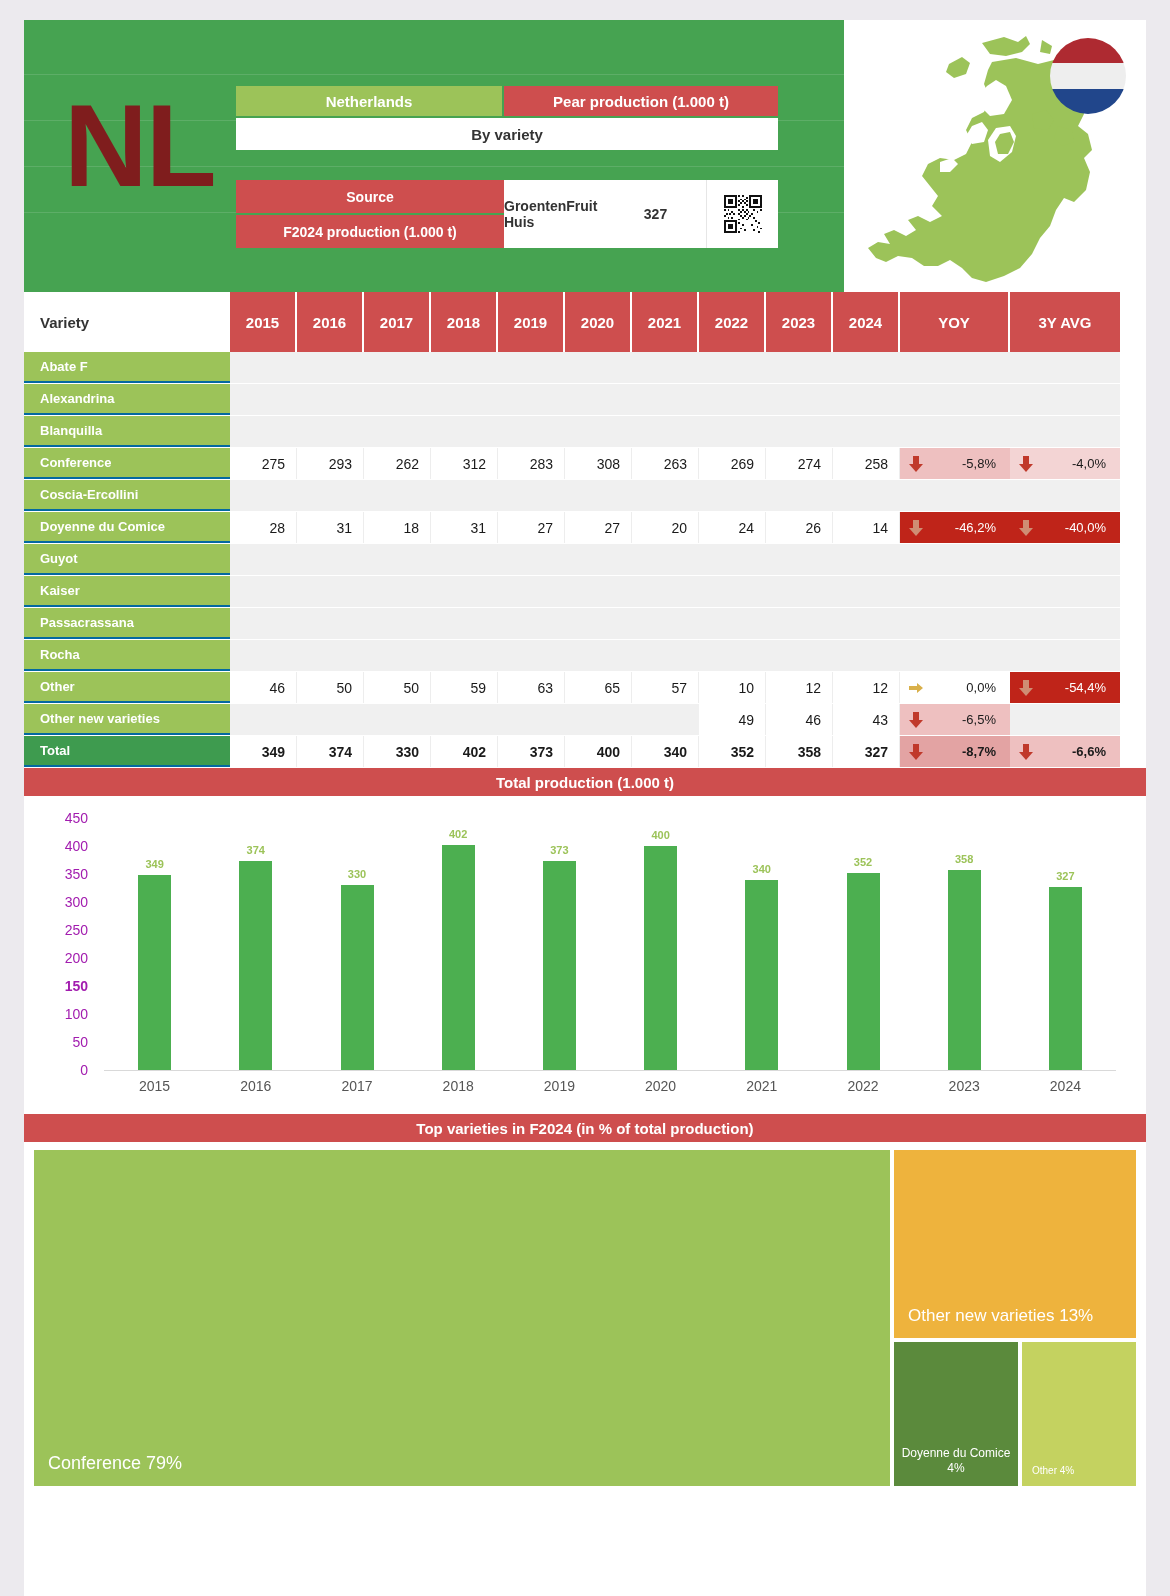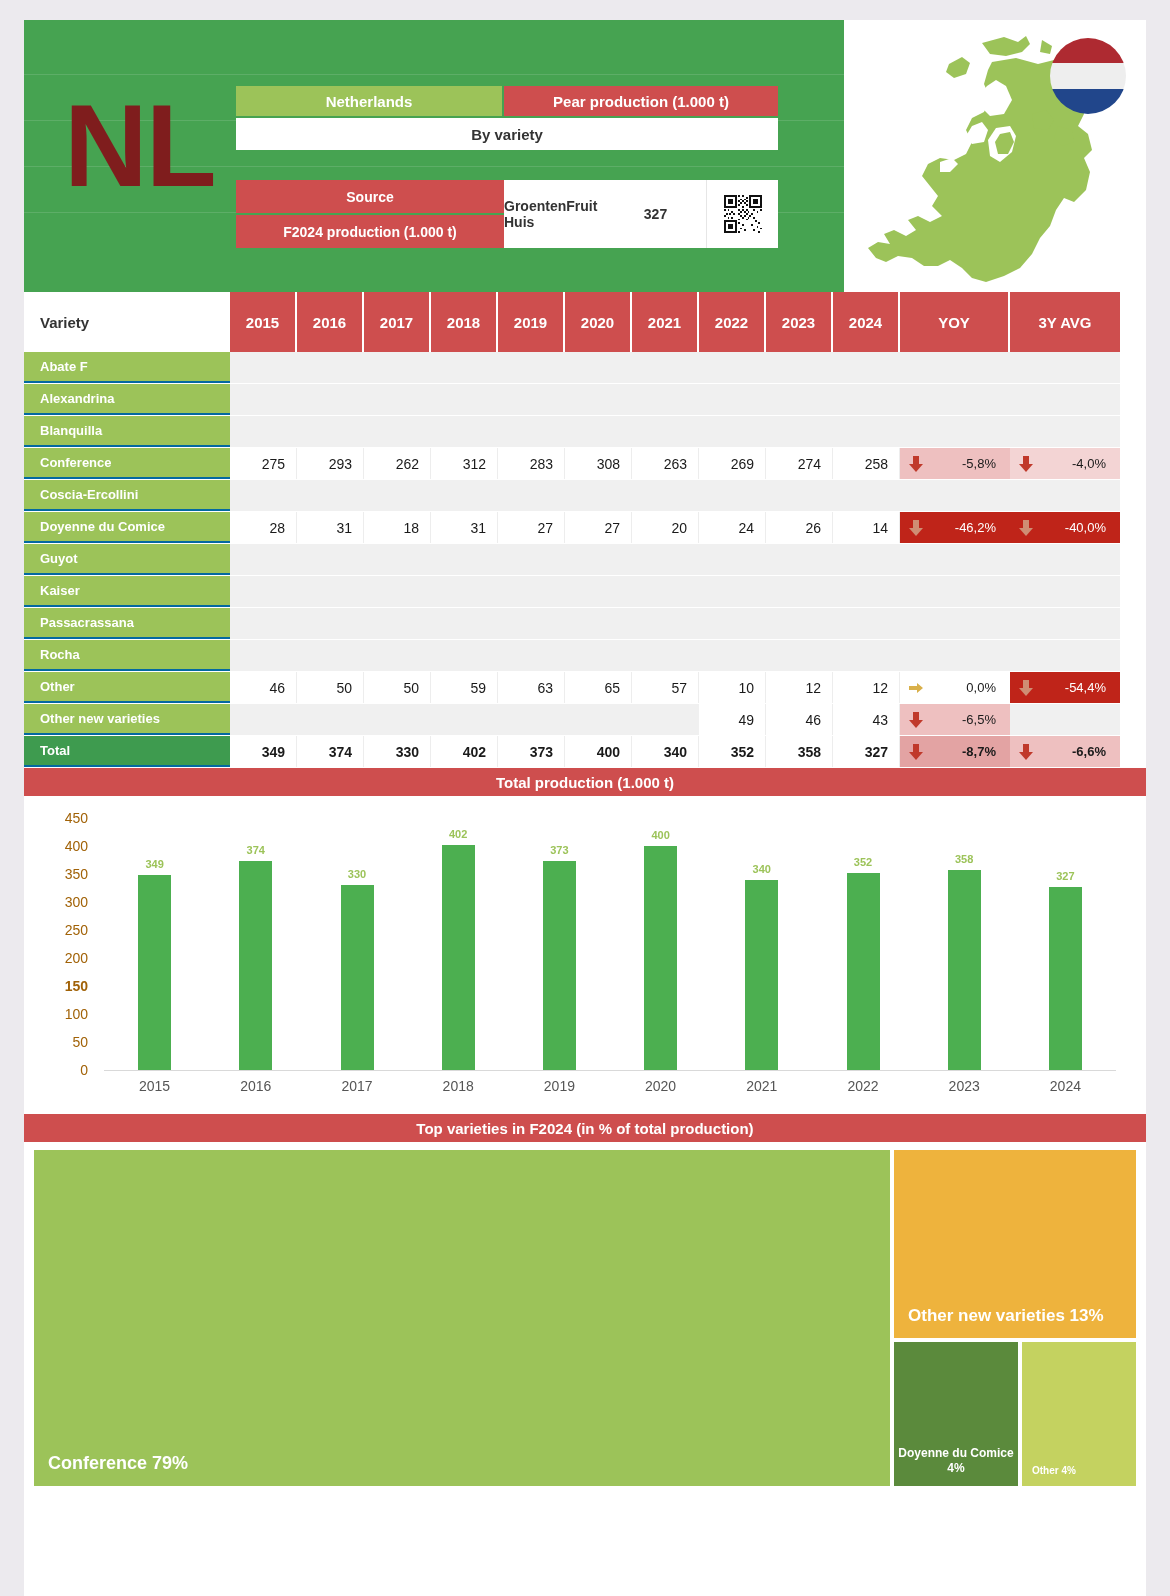--- a/index.html
+++ b/index.html
@@ -208,21 +208,21 @@
     position: relative;
     width: 1122px;
     height: 318px;
     background: #ffffff;
     padding: 6px 0 0 0;
   }
   .chart-inner { position: relative; width: 1122px; height: 312px; }
   .y-lab {
     position: absolute;
     right: 1058px;
-    font-size: 14px; color: #a16207;
+    font-size: 14px; color: #a21caf;
     text-align: right;
     width: 60px;
     transform: translateY(-50%);
   }
   .axis-line {
     position: absolute; left: 80px; top: 268px;
     width: 1012px; height: 1px; background: #d9d9d9;
   }
   .bar-slot {
     position: absolute; bottom: 0;
@@ -249,21 +249,21 @@
   .tree-box {
     position: relative;
     width: 1122px; height: 352px;
     background: #ffffff;
     padding: 8px 10px 8px 10px;
   }
   .tree-inner { position: relative; width: 1102px; height: 336px; }
   .tile {
     position: absolute;
     display: flex; align-items: flex-end;
-    color: #fff; font-weight: bold;
+    color: #fff; font-weight: normal;
     padding: 0 0 12px 14px;
   }
   .tile.t-conference { background:#9cc359; font-size: 18px; }
   .tile.t-onv { background:#eeb33d; font-size: 17px; }
   .tile.t-doyenne {
     background:#5b8a3c; font-size: 12px;
     align-items: flex-end; justify-content: center;
     text-align: center; padding: 0 4px 10px 4px; line-height: 1.25;
   }
   .tile.t-other { background:#c4d260; font-size: 10px; padding-bottom: 10px; padding-left: 10px; }

